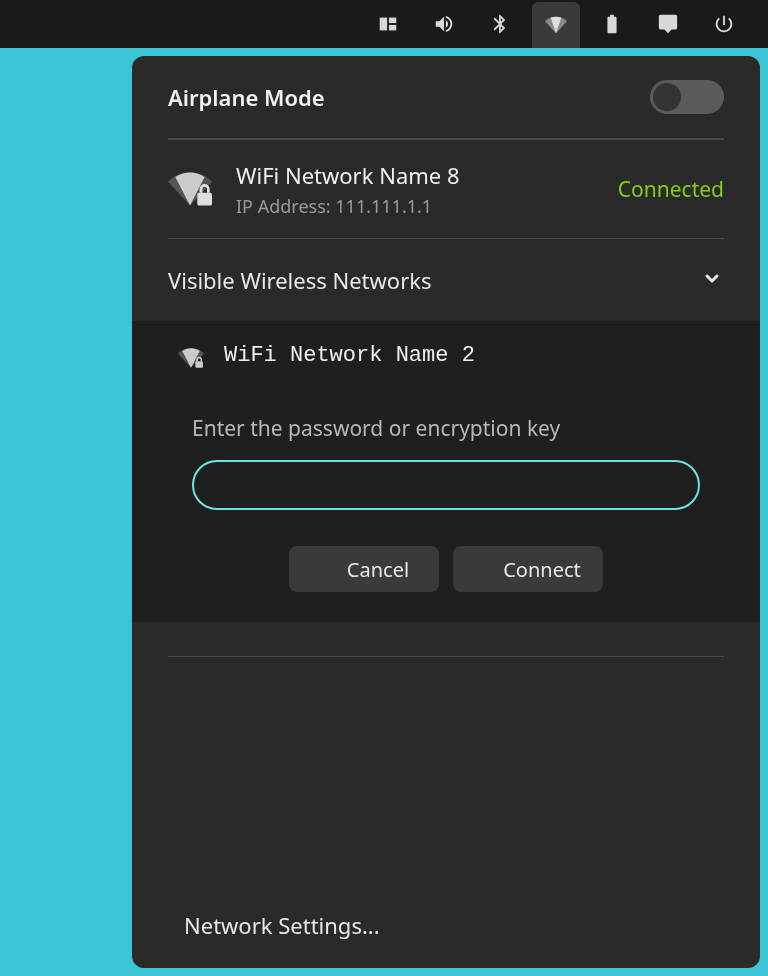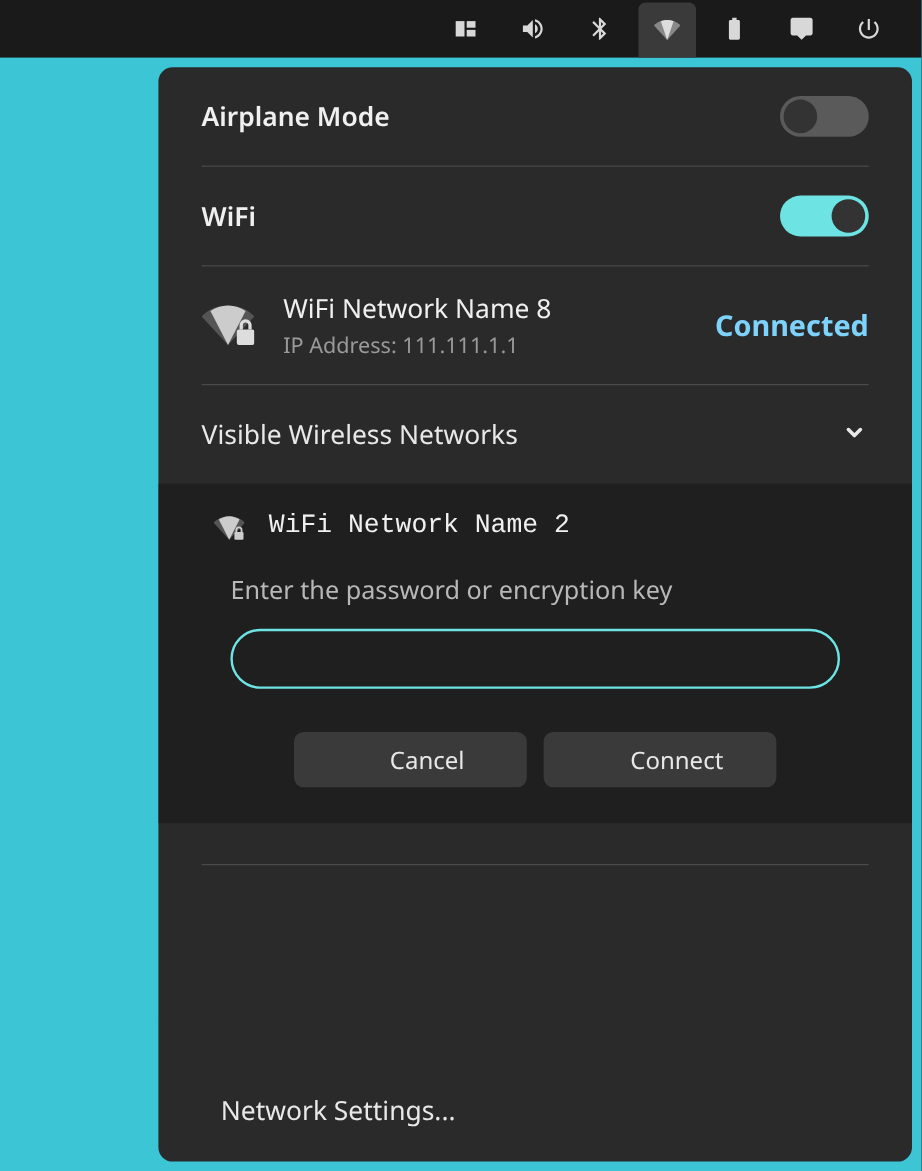--- a/index.html
+++ b/index.html
@@ -143,23 +143,22 @@
       color: #f0f0f0;
       margin-bottom: 4px;
     }
     
     .network-ip {
       font-size: 18px;
       color: #9a9a9a;
     }
     
     .status-text {
-      font-size: 24px;
-      color: #7dd3fc;
-      font-weight: bold;
+      font-size: 21px;
+      color: #84cc16;
     }
     
     .section-header {
       padding: 26px 36px;
       display: flex;
       align-items: flex-end;
       justify-content: space-between;
     }
     
     .section-title {
@@ -187,20 +186,21 @@
     }
     
     .expanded-body {
       padding: 10px 60px 30px 60px;
     }
     
     .prompt-text {
       font-size: 21px;
       color: #b8b8b8;
       margin-bottom: 18px;
+      margin-top: 18px;
     }
     
     .password-input {
       width: 100%;
       height: 50px;
       background: transparent;
       border: 2px solid #6de3e3;
       border-radius: 25px;
       padding: 0 22px;
       font-size: 20px;
@@ -219,21 +219,21 @@
     .button-row {
       display: flex;
       justify-content: center;
       gap: 14px;
       margin-top: 36px;
       padding: 0 10px;
     }
     
     .btn {
       flex: 0 0 auto;
-      width: 194px;
+      width: 150px;
       height: 46px;
       background: #3a3a3a;
       border: none;
       border-radius: 8px;
       color: #e8e8e8;
       font-size: 20px;
       cursor: pointer;
       font-family: inherit;
       padding-left: 28px;
     }
@@ -305,26 +305,20 @@
 
   <div class="row">
     <span class="row-title">Airplane Mode</span>
     <div class="toggle off">
       <div class="toggle-knob"></div>
     </div>
   </div>
 
   <div class="divider"></div>
 
-  <div class="row">
-    <span class="row-title">WiFi</span>
-    <div class="toggle on">
-      <div class="toggle-knob"></div>
-    </div>
-  </div>
 
   <div class="divider"></div>
 
   <div class="network-row">
     <div class="wifi-icon-large">
       <svg viewBox="0 0 24 24">
         <path d="M12 3C7 3 2.7 5 0 8l12 13 12-13c-2.7-3-7-5-12-5z" fill="#555"></path>
         <path d="M12 3C9 3 6.2 4 4 5.5L12 21l8-15.5C17.8 4 15 3 12 3z" fill="#ccc"></path>
         <rect x="16" y="14" width="8" height="7" rx="1" fill="#ddd"></rect>
         <path d="M18 14v-2a2 2 0 0 1 4 0v2" stroke="#ddd" stroke-width="1.5" fill="none"></path>

